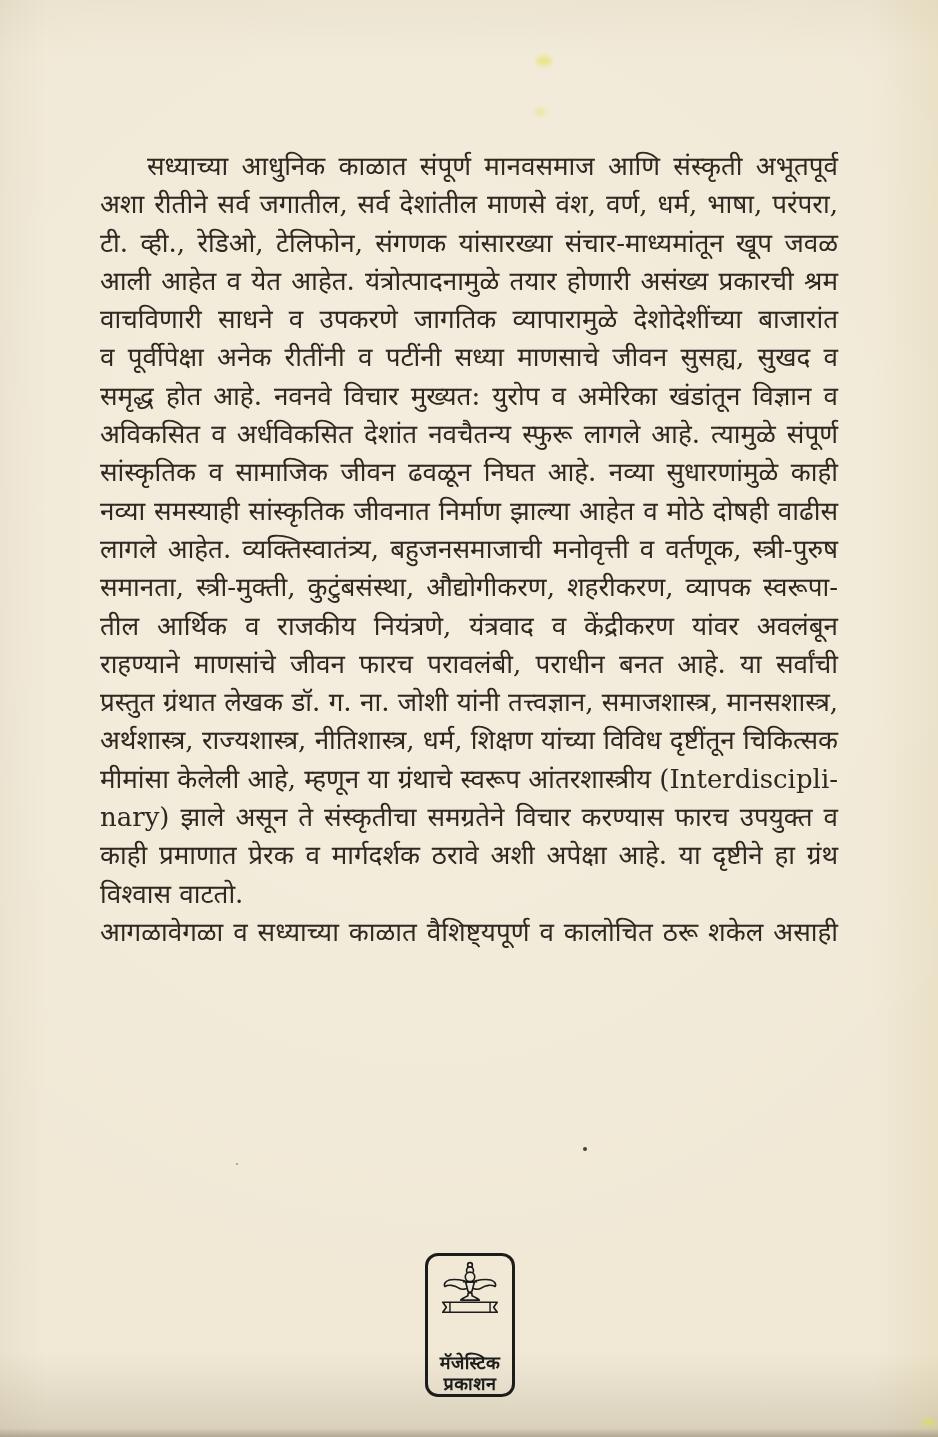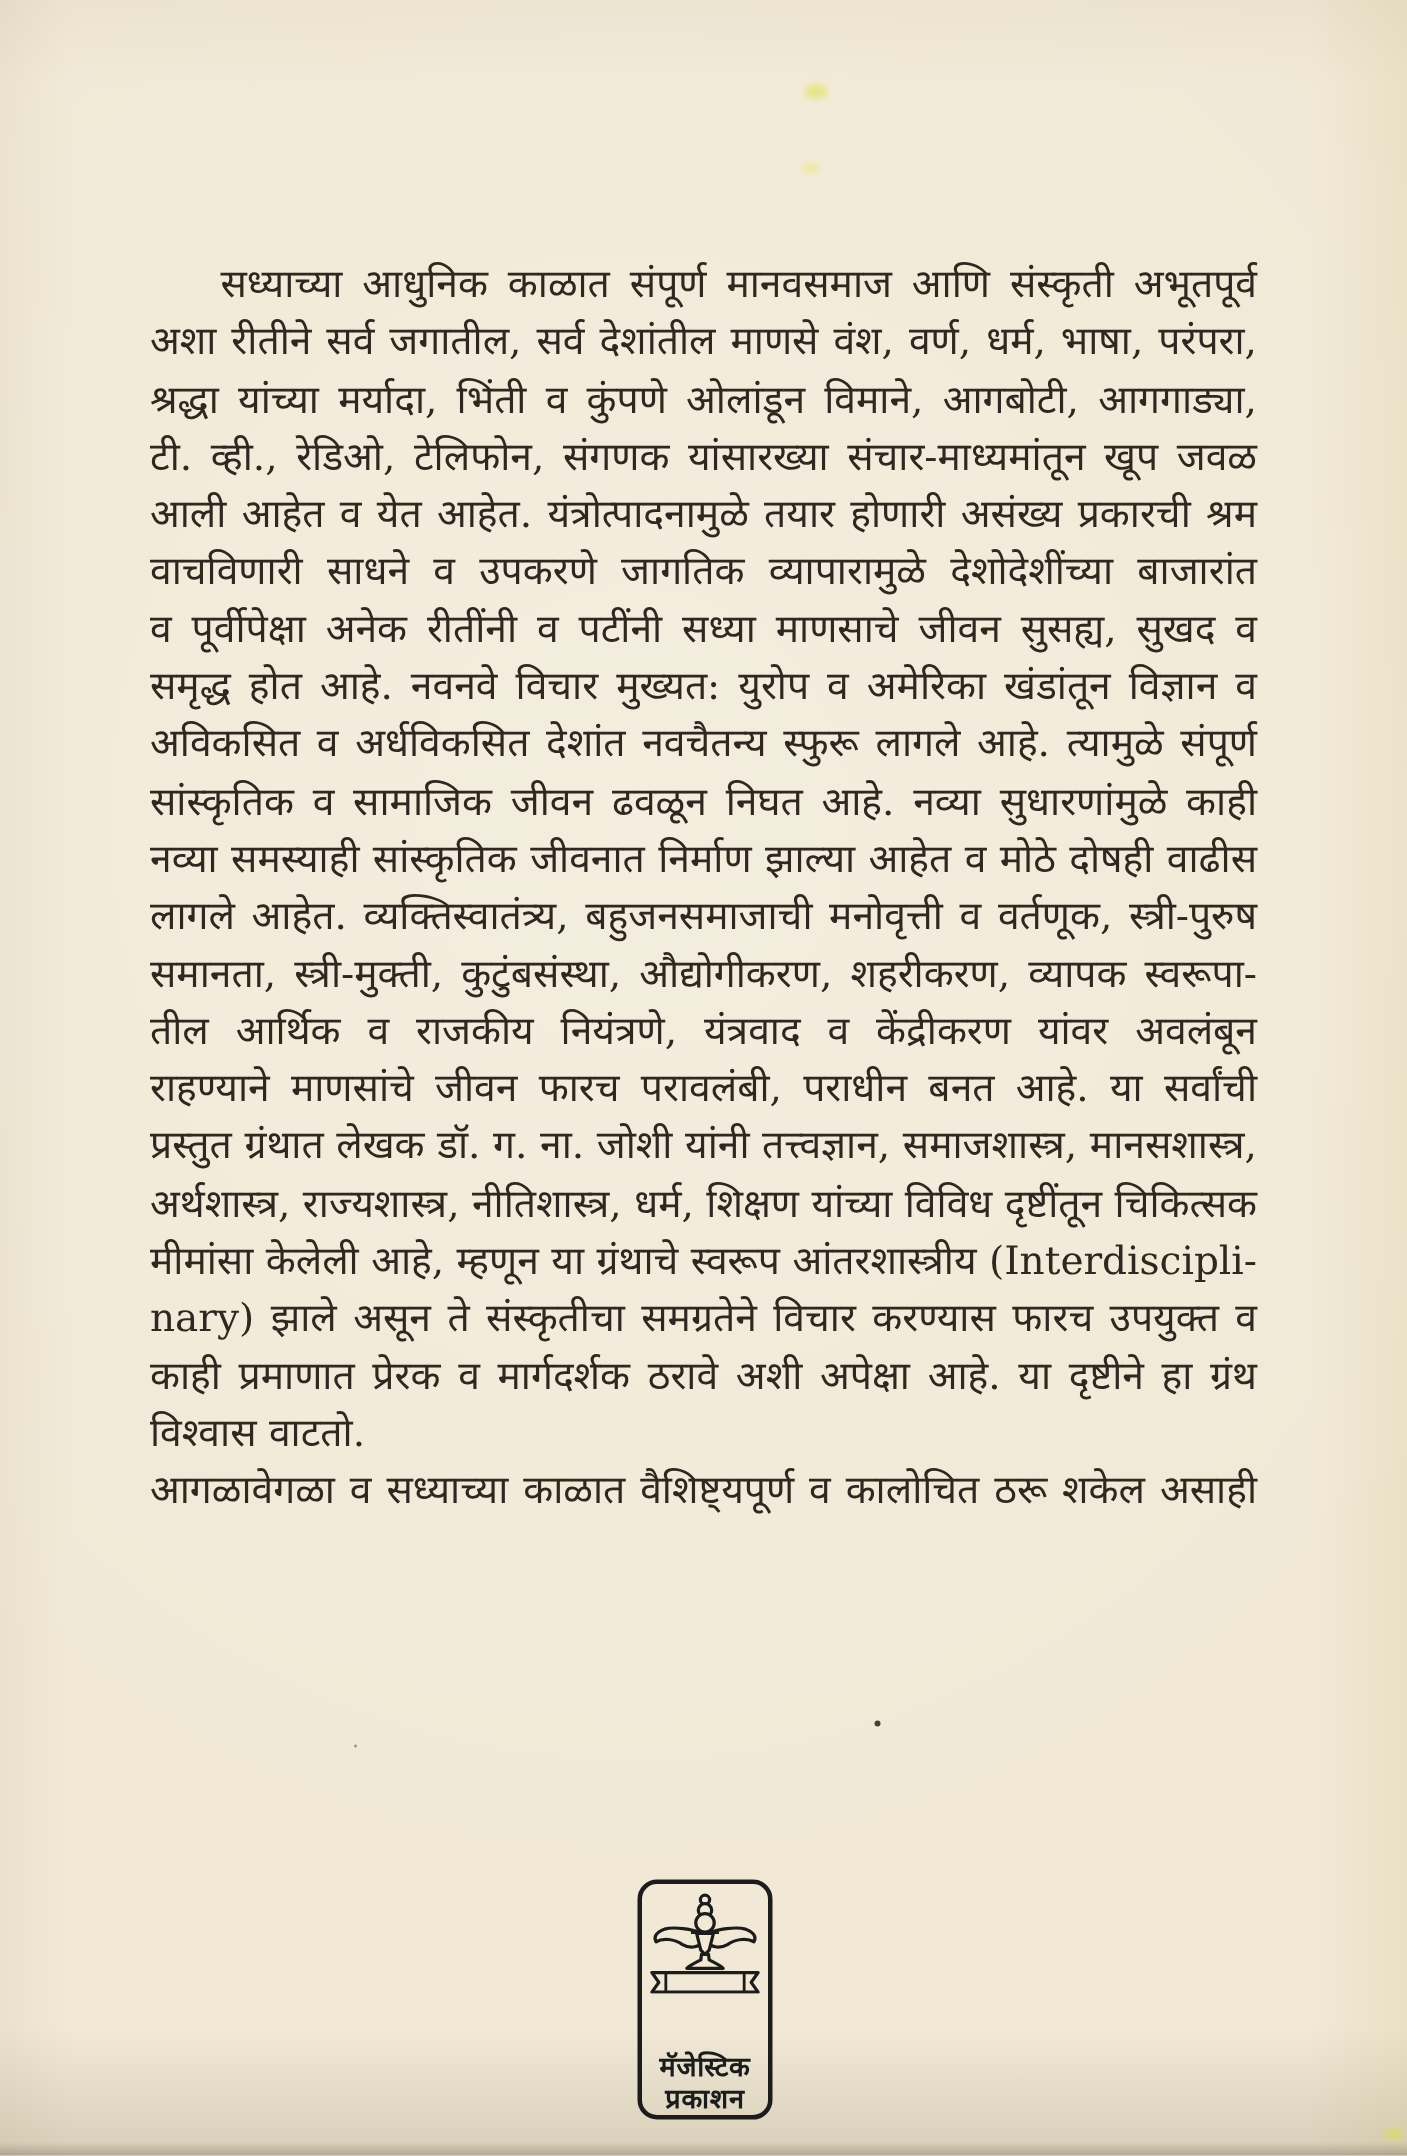--- a/index.html
+++ b/index.html
@@ -16,34 +16,33 @@
       linear-gradient(to right, rgba(120,100,60,0.06), rgba(0,0,0,0) 5%, rgba(0,0,0,0) 93%, rgba(170,150,60,0.10)),
       linear-gradient(to bottom, rgba(120,100,60,0.05), rgba(0,0,0,0) 4%, rgba(0,0,0,0) 94%, rgba(90,75,45,0.17)),
       var(--paper, #f1e9d6);
   }
   .text-block {
     position: absolute;
     left: 100px; top: 147px; width: 738px;
     color: var(--ink, #2f2720);
     font-size: 26px;
     line-height: 38.3px;
-    margin-top: 24px;
   }
   .tline {
     text-align: justify;
     text-align-last: justify;
     white-space: normal;
   }
   .tline.first { text-indent: 47px; }
   .tline.last  { text-align-last: left; }
 
   .logo {
     position: absolute;
     left: 425px; top: 1253px;
-    width: 90px; height: 160px;
+    width: 90px; height: 144px;
     box-sizing: border-box;
     border: 3px solid var(--logo-ink, #1c1c1c);
     border-radius: 13px;
     display: flex; flex-direction: column; align-items: center;
     padding-top: 4px;
     gap: 37px;
   }
   .logo svg { width: 80px; height: 72px; display: block; }
   .lamp-shape { stroke: var(--logo-ink, #1c1c1c); stroke-width: 2.3; fill: var(--paper, #f1e9d6); stroke-linejoin: round; }
   .lamp-line  { stroke: var(--logo-ink, #1c1c1c); stroke-width: 2; fill: none; }
@@ -76,21 +75,20 @@
   }
 </style>
 </head>
 <body>
 
 <div class="page">
 
   <div class="text-block" id="text-block">
       <div class="tline first">सध्याच्या आधुनिक काळात संपूर्ण मानवसमाज आणि संस्कृती अभूतपूर्व</div>
       <div class="tline">अशा रीतीने सर्व जगातील, सर्व देशांतील माणसे वंश, वर्ण, धर्म, भाषा, परंपरा,</div>
-      <div class="tline">श्रद्धा यांच्या मर्यादा, भिंती व कुंपणे ओलांडून विमाने, आगबोटी, आगगाड्या,</div>
       <div class="tline">टी. व्ही., रेडिओ, टेलिफोन, संगणक यांसारख्या संचार-माध्यमांतून खूप जवळ</div>
       <div class="tline">आली आहेत व येत आहेत. यंत्रोत्पादनामुळे तयार होणारी असंख्य प्रकारची श्रम</div>
       <div class="tline">वाचविणारी साधने व उपकरणे जागतिक व्यापारामुळे देशोदेशींच्या बाजारांत</div>
       <div class="tline">व पूर्वीपेक्षा अनेक रीतींनी व पटींनी सध्या माणसाचे जीवन सुसह्य, सुखद व</div>
       <div class="tline">समृद्ध होत आहे. नवनवे विचार मुख्यत: युरोप व अमेरिका खंडांतून विज्ञान व</div>
       <div class="tline">अविकसित व अर्धविकसित देशांत नवचैतन्य स्फुरू लागले आहे. त्यामुळे संपूर्ण</div>
       <div class="tline">सांस्कृतिक व सामाजिक जीवन ढवळून निघत आहे. नव्या सुधारणांमुळे काही</div>
       <div class="tline">नव्या समस्याही सांस्कृतिक जीवनात निर्माण झाल्या आहेत व मोठे दोषही वाढीस</div>
       <div class="tline">लागले आहेत. व्यक्तिस्वातंत्र्य, बहुजनसमाजाची मनोवृत्ती व वर्तणूक, स्त्री-पुरुष</div>
       <div class="tline">समानता, स्त्री-मुक्ती, कुटुंबसंस्था, औद्योगीकरण, शहरीकरण, व्यापक स्वरूपा-</div>

